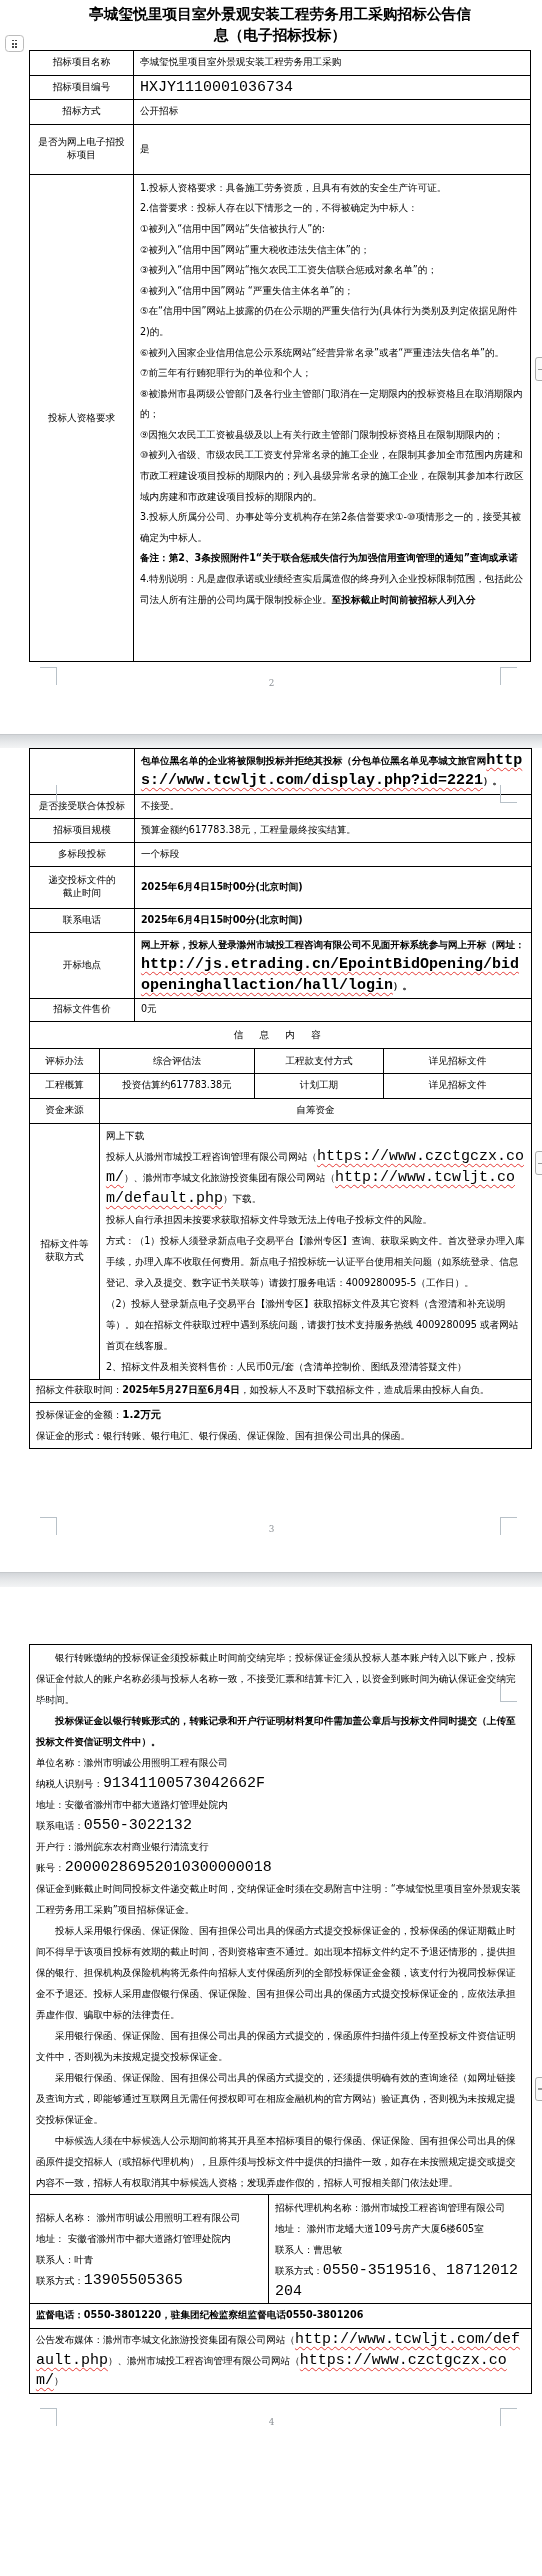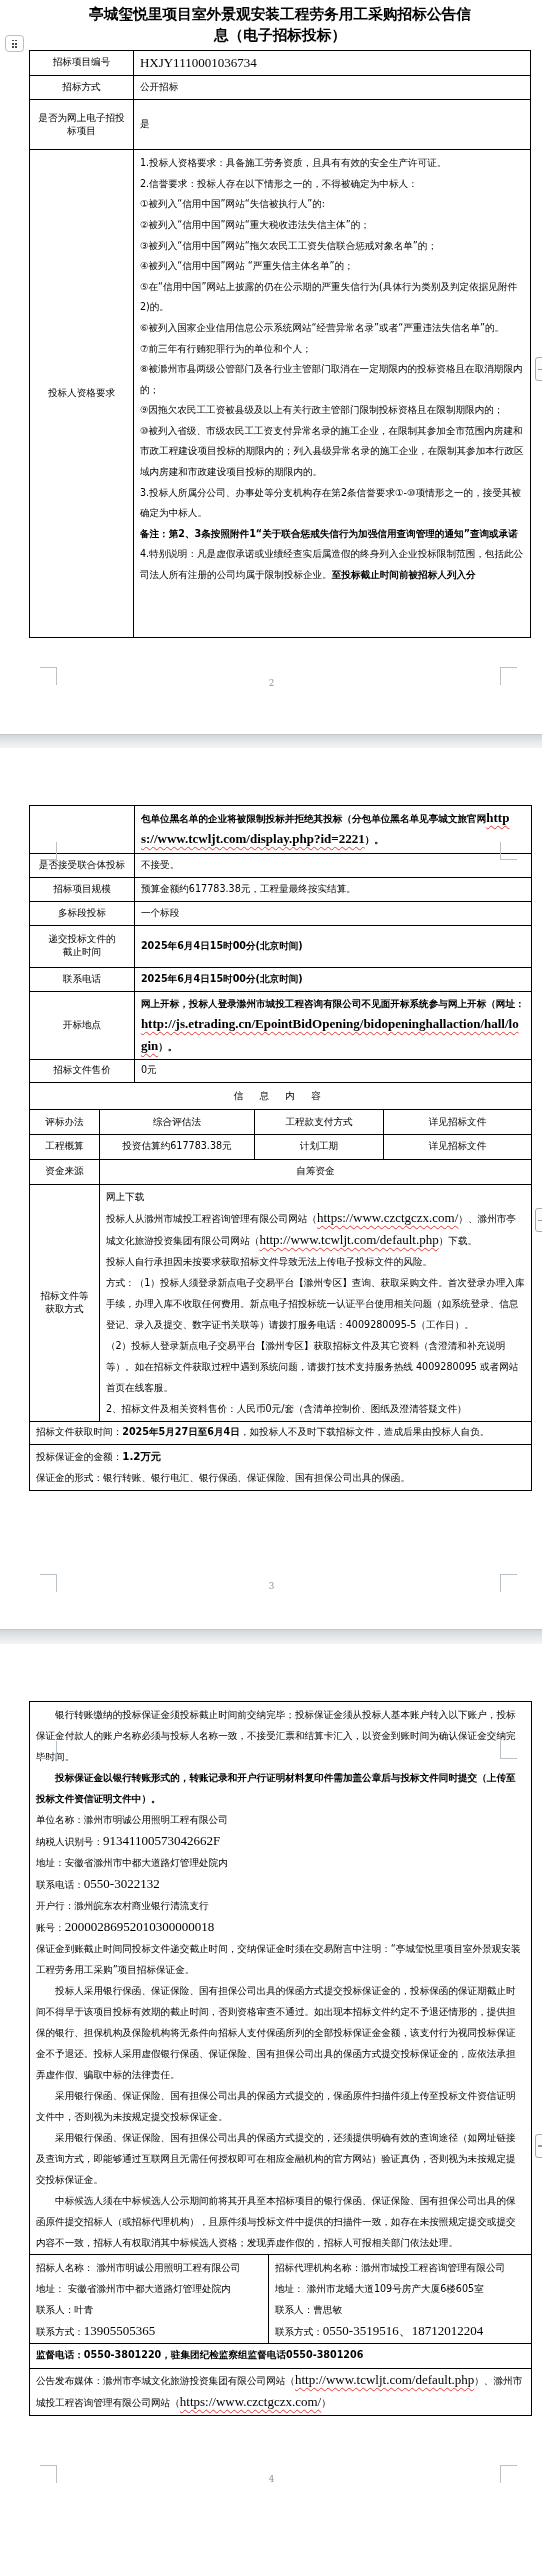--- a/index.html
+++ b/index.html
@@ -21,21 +21,21 @@
   table.doc td{border:0.7px solid #000;font-size:9.6px;padding:1.5px 5.9px;vertical-align:middle;
                word-break:break-all;}
   td.lbl{text-align:center;padding:1.5px 3.7px;}
   td.top{vertical-align:top;}
   .doc p{margin:0;line-height:20.6px;}
   .lh29 p{line-height:21px;}
   .lh282 p{line-height:21px;}
   .clip{height:482px;overflow:hidden;padding-top:1.5px;}
   .bd{font-weight:bold;}
   .big{font-size:10.3px;}
-  .mono{font-family:Liberation Serif, serif;font-size:13px;}
+  .mono{font-family:Liberation Mono, monospace;font-size:15px;}
   .url{text-decoration:underline;text-decoration-style:wavy;text-decoration-color:#e53935;
        text-decoration-thickness:0.7px;text-underline-offset:2.9px;}
   .ind{text-indent:2em;}
   .info-head{text-align:center;letter-spacing:6.6px;font-size:10px;}
   
   .pn{position:absolute;left:0;width:543px;text-align:center;color:#8a8f94;font-size:8.8px;
       font-family:"DejaVu Serif","Liberation Serif",serif;}
   .cm{position:absolute;width:16px;height:17px;}
   .cm.l{left:40px;}  .cm.r{left:500px;}
   .cm.bot-l{border-top:0.7px solid #b8c1c8;border-right:0.7px solid #b8c1c8;}
@@ -75,20 +75,24 @@
       <div>亭城玺悦里项目室外景观安装工程劳务用工采购招标公告信</div>
       <div>息（电子招标投标）</div>
     </div>
 
     <table class="doc" style="margin-top:4.4px">
       <colgroup>
           <col style="width:104px">
           <col style="width:397px">
         </colgroup>
       <tbody>
+          <tr>
+        <td class="lbl" style="height:20.6px">招标项目名称</td>
+        <td>亭城玺悦里项目室外景观安装工程劳务用工采购</td>
+      </tr>
       <tr>
         <td class="lbl" style="height:20.6px">招标项目编号</td>
         <td><span class="mono">HXJY1110001036734</span></td>
       </tr>
       <tr>
         <td class="lbl" style="height:20.6px">招标方式</td>
         <td>公开招标</td>
       </tr>
       <tr>
         <td class="lbl" style="height:46px">是否为网上电子招投标项目</td>
@@ -127,21 +131,21 @@
     <span class="cm r bot-r" style="top:663px"></span>
     <div class="pn" style="top:674px">2</div>
   </div>
 
   <div class="band"></div>
 
   <div class="page pageB">
     <span class="cm l top-l" style="top:37px"></span>
     <span class="cm r top-r" style="top:37px"></span>
 
-    <table class="doc" style="margin-top:57px">
+    <table class="doc" style="">
       <colgroup>
           <col style="width:70px">
           <col style="width:35px">
           <col style="width:120px">
           <col style="width:129px">
           <col style="width:148px">
         </colgroup>
       <tbody>
           <tr>
         <td colspan="2" style="height:40px"></td>

